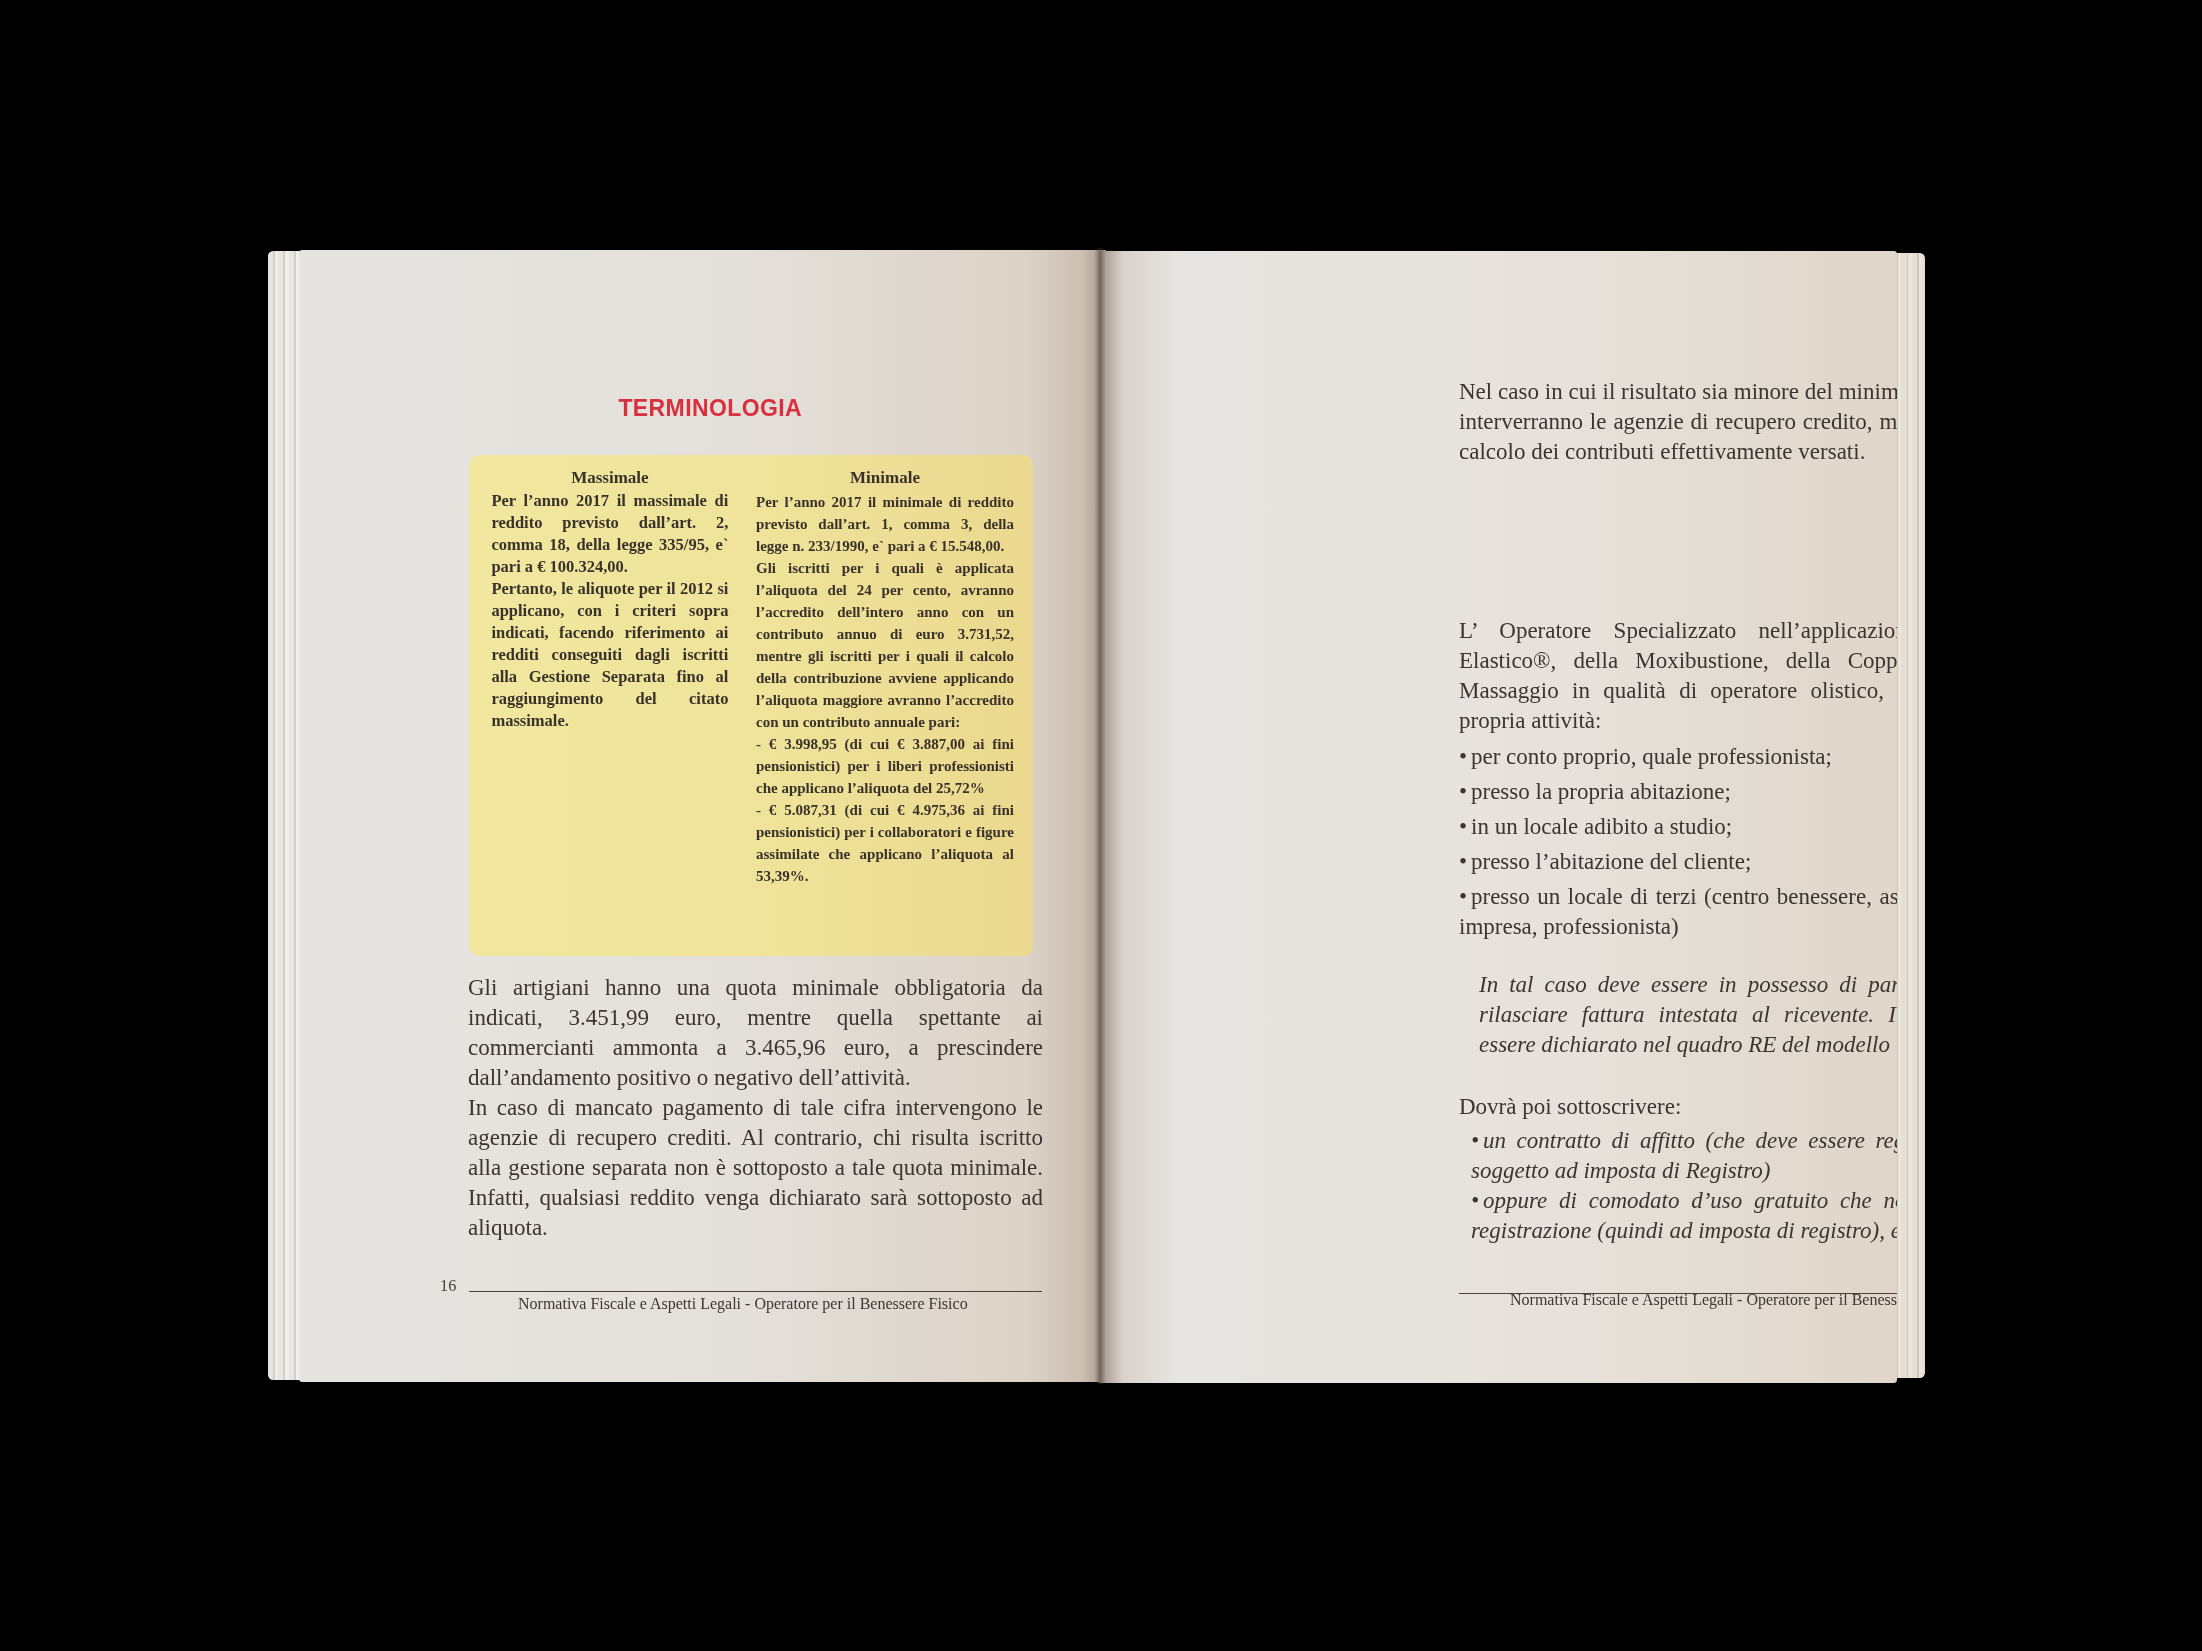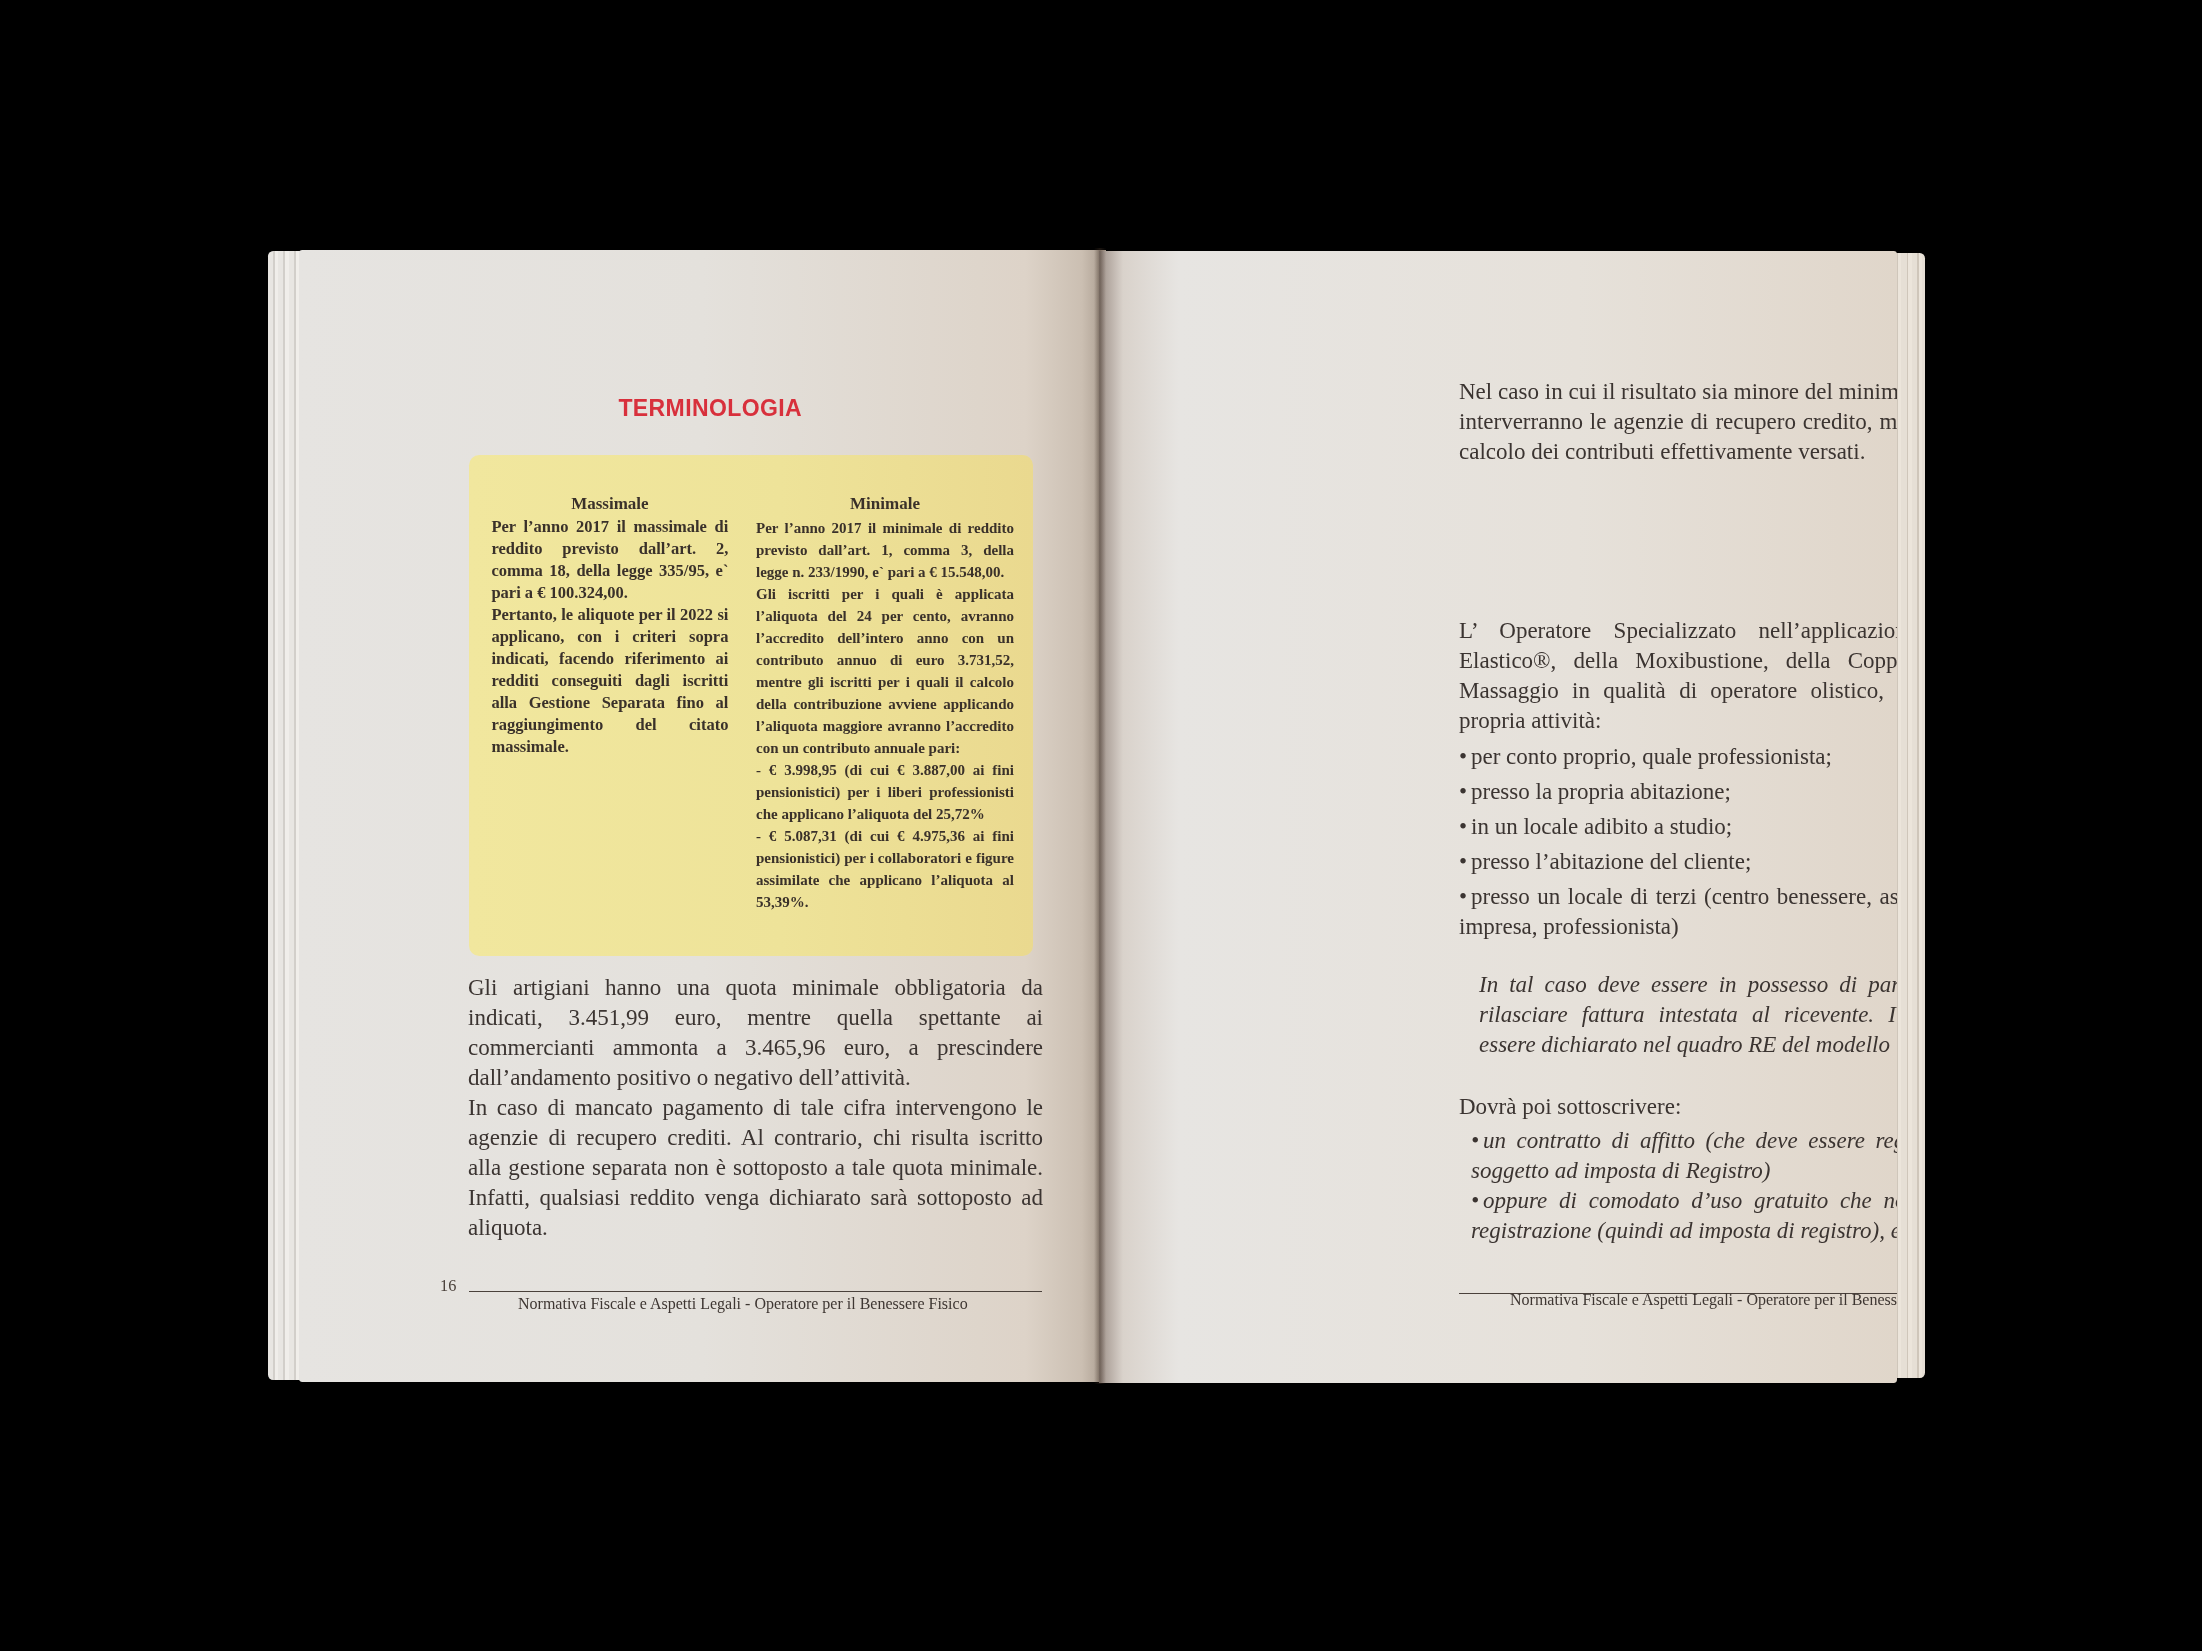--- a/index.html
+++ b/index.html
@@ -39,21 +39,21 @@
   .heading {
     font-family: "Liberation Sans", "DejaVu Sans", sans-serif; font-weight: bold;
     color: #d8303c; letter-spacing: 0.4px;
   }
   .h-term { position: absolute; left: 0; width: 100%; top: 145px; text-align: center; font-size: 23px; padding-left: 15.5px; box-sizing: border-box;}
   .yellow-box {
     position: absolute; left: 170px; top: 205px; width: 564px; height: 501px;
     background: linear-gradient(90deg, #f1e79e 0%, #eee399 55%, #ead98f 100%);
     border-radius: 10.3px;
   }
-  .col { position: absolute; top: 12px; font-size: 16.5px; line-height: 22px; text-align: justify; color: #3a312a; margin-top: 26px; }
+  .col { position: absolute; top: 12px; font-size: 16.5px; line-height: 22px; text-align: justify; color: #3a312a; }
   .col-a { left: 22.4px; width: 237px; }
   .col-b { left: 287px; width: 258px; font-size: 15px; line-height: 22px; }
   .col-title { font-weight: bold; text-align: center; display: block; font-size: 17px; margin-bottom: 1.7px; }
   .col-b .col-title { margin-bottom: 2.6px; }
   .col p { margin: 0; font-weight: bold; }
   .body-text { font-size: 23px; line-height: 30px; text-align: justify; color: #3b3431; }
   .body-text p { margin: 0; }
   .left-body { position: absolute; left: 169px; top: 723px; width: 575px; }
   .footer { position: absolute; top: 1026px; width: 100%; }
   .page-num { position: absolute; font-size: 16.3px; color: #4a413b; }
@@ -79,21 +79,21 @@
   <div class="edges-left"></div>
   <div class="edges-right"></div>
 
   <div class="page page-left">
     <div class="heading h-term">TERMINOLOGIA</div>
 
     <div class="yellow-box">
       <div class="col col-a">
         <span class="col-title">Massimale</span>
         <p>Per l’anno 2017 il massimale di reddito previsto dall’art. 2, comma 18, della legge 335/95, e` pari a € 100.324,00.</p>
-        <p>Pertanto, le aliquote per il 2022 si applicano, con i criteri sopra indicati, facendo riferimento ai redditi conseguiti dagli iscritti alla Gestione Separata fino al raggiungimento del citato massimale.</p>
+        <p>Pertanto, le aliquote per il 2012 si applicano, con i criteri sopra indicati, facendo riferimento ai redditi conseguiti dagli iscritti alla Gestione Separata fino al raggiungimento del citato massimale.</p>
       </div>
       <div class="col col-b">
         <span class="col-title">Minimale</span>
         <p>Per l’anno 2017 il minimale di reddito previsto dall’art. 1, comma 3, della legge n. 233/1990, e` pari a € 15.548,00.</p>
         <p>Gli iscritti per i quali è applicata l’aliquota del 24 per cento, avranno l’accredito dell’intero anno con un contributo annuo di euro 3.731,52, mentre gli iscritti per i quali il calcolo della contribuzione avviene applicando l’aliquota maggiore avranno l’accredito con un contributo annuale pari:</p>
         <p>- € 3.998,95 (di cui € 3.887,00 ai fini pensionistici) per i liberi professionisti che applicano l’aliquota del 25,72%</p>
         <p>- € 5.087,31 (di cui € 4.975,36 ai fini pensionistici) per i collaboratori e figure assimilate che applicano l’aliquota al 53,39%.</p>
       </div>
     </div>
 

